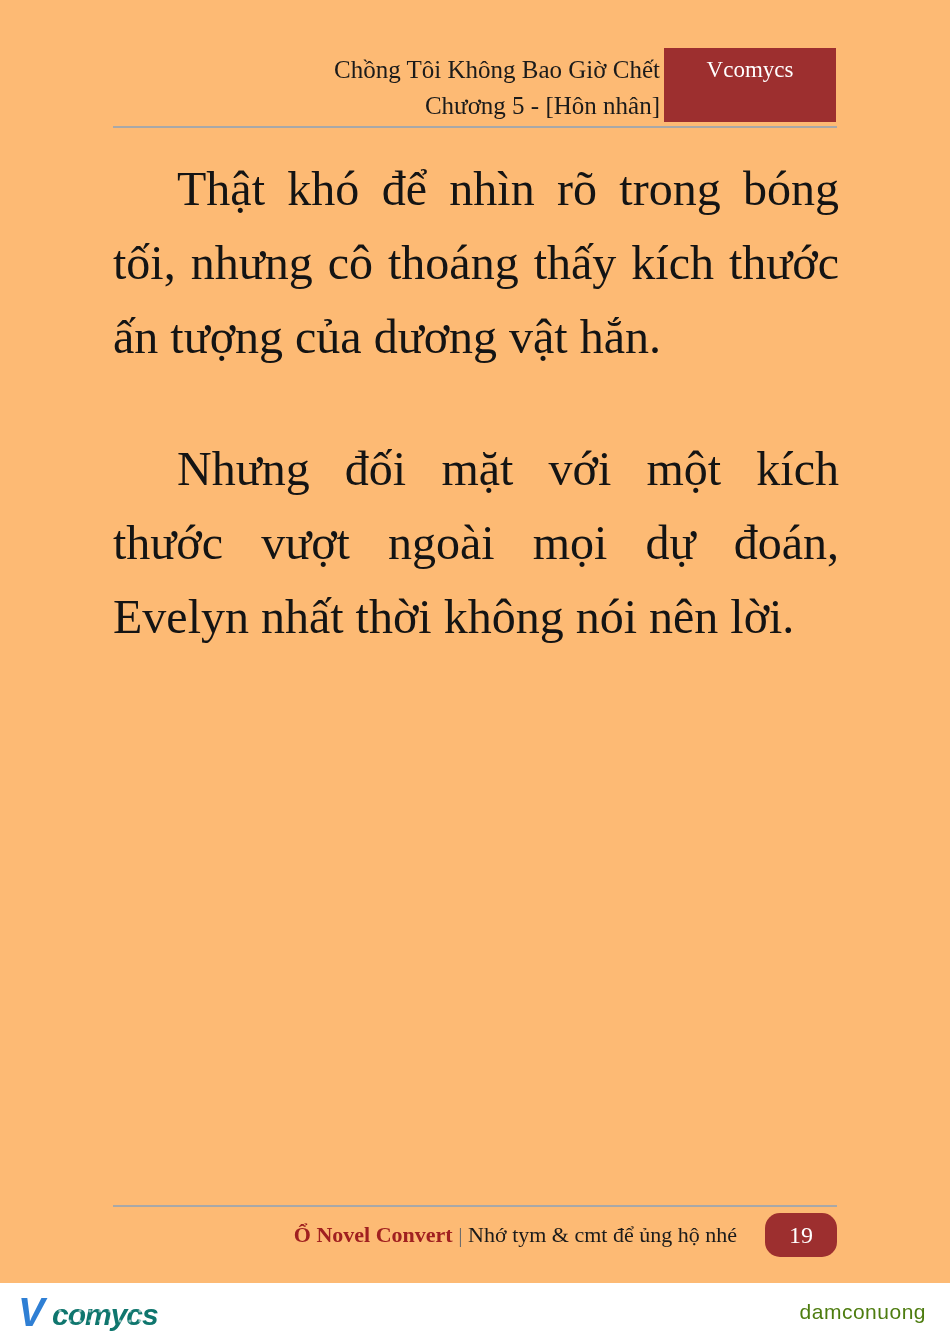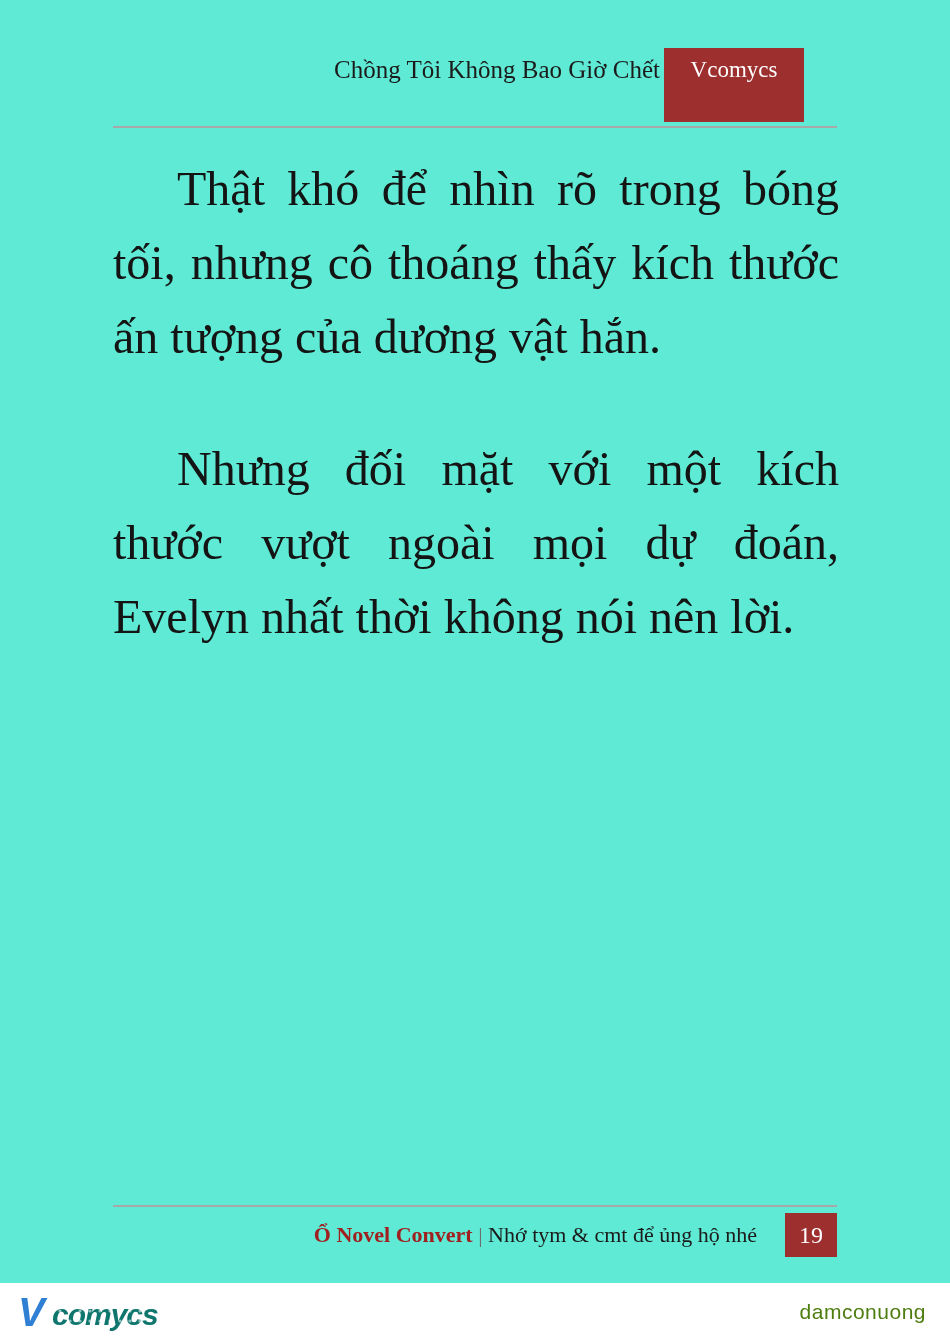--- a/index.html
+++ b/index.html
@@ -12,21 +12,21 @@
     position: relative;
     overflow: hidden;
   }
 
   
   .page {
     position: absolute;
     left: 0; top: 0;
     width: 950px;
     height: 1283px;
-    background: #5eead4;
+    background: #fdba74;
   }
 
   
   .header {
     position: absolute;
     left: 0; top: 0;
     width: 950px;
     height: 130px;
   }
   .header-titles {
@@ -38,21 +38,21 @@
     font-family: "Liberation Serif", serif;
     font-size: 25px;
     line-height: 36px;
     color: #1b1b1b;
     white-space: nowrap;
   }
   .header-badge {
     position: absolute;
     left: 664px;
     top: 48px;
-    width: 140px;
+    width: 172px;
     height: 74px;
     background: #9d2f2f;
     color: #ffffff;
     text-align: center;
     font-family: "Liberation Serif", serif;
     font-size: 23px;
     line-height: 33px;
     padding-top: 5px;
   }
   .header-rule {
@@ -108,29 +108,30 @@
     color: #1b1b1b;
     white-space: nowrap;
     padding-right: 28px;
   }
   .footer-brand {
     color: #a02020;
     font-weight: bold;
   }
   .footer-sep { color: #6d6d6d; }
   .footer-page {
-    width: 52px;
+    width: 72px;
     height: 44px;
     background: #9d2f2f;
     color: #ffffff;
     font-family: "Liberation Serif", serif;
     font-size: 24px;
     display: flex;
     align-items: center;
     justify-content: center;
+    border-radius: 15px;
   }
 
   
   .bottom-bar {
     position: absolute;
     left: 0;
     top: 1283px;
     width: 950px;
     height: 60px;
     background: #ffffff;
@@ -180,20 +181,21 @@
   }
 </style>
 </head>
 <body>
 
 <div class="page">
 
   <div class="header">
     <div class="header-titles">
       <div>Chồng Tôi Không Bao Giờ Chết</div>
+      <div>Chương 5 - [Hôn nhân]</div>
     </div>
     <div class="header-badge">
       <div>Vcomycs</div>
     </div>
     <div class="header-rule"></div>
   </div>
 
   <div class="content">
     <p class="para">Thật khó để nhìn rõ trong bóng tối, nhưng cô thoáng thấy kích thước ấn tượng của dương vật hắn.</p>
     <p class="para">Nhưng đối mặt với một kích thước vượt ngoài mọi dự đoán, Evelyn nhất thời không nói nên lời.</p>

